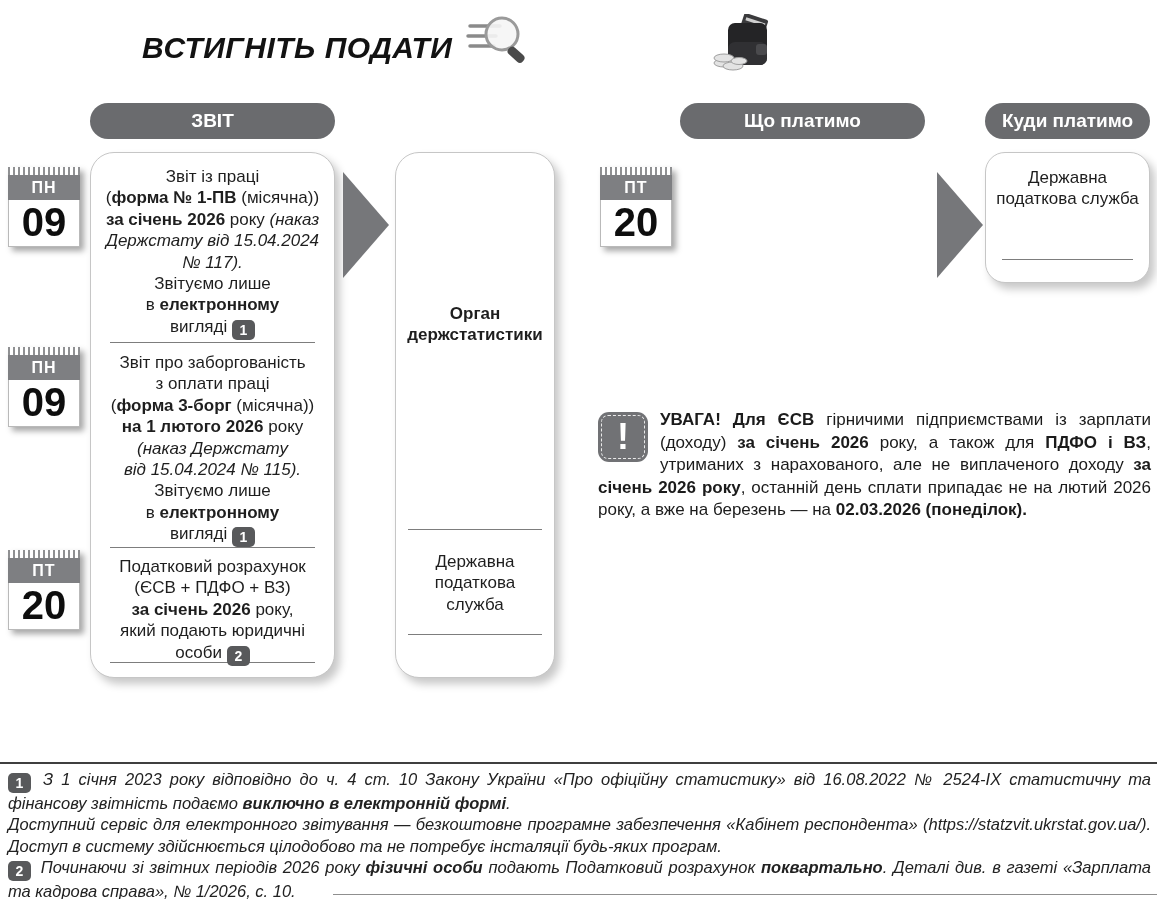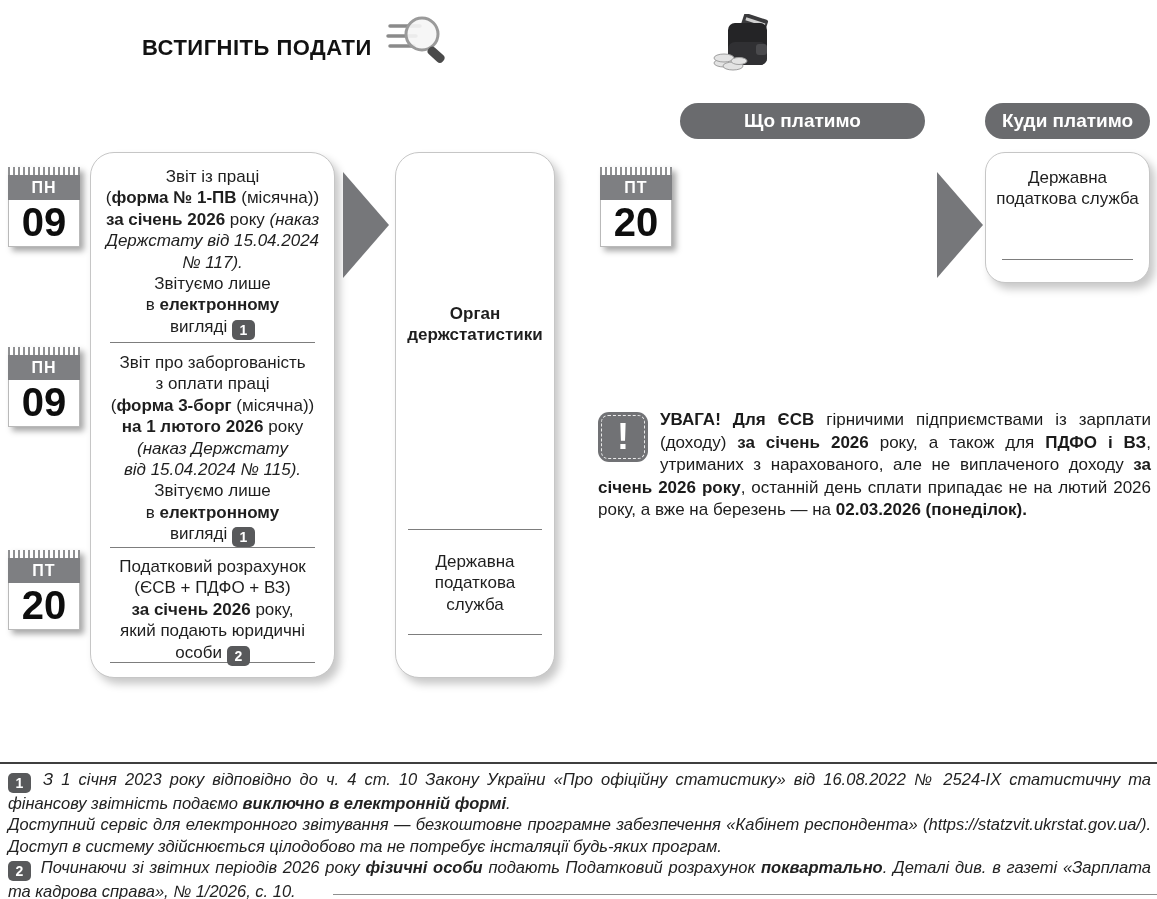--- a/index.html
+++ b/index.html
@@ -1,21 +1,21 @@
 <!DOCTYPE html>
 <html><head>
 <meta charset="utf-8">
 <style>
   html,body{margin:0;padding:0;background:#ffffff;}
   #page{position:relative;width:1157px;height:899px;background:#ffffff;overflow:hidden;
         font-family:"Liberation Sans",sans-serif;color:#1e1e1e;}
 
   
   .title-row{position:absolute;display:flex;align-items:center;gap:14px;}
-  .big-title{font-size:22px;font-weight:bold;letter-spacing:0.5px;color:#121212;white-space:nowrap;}
+  .big-title{font-size:30px;font-weight:bold;letter-spacing:0.5px;color:#121212;white-space:nowrap;font-style:italic;}
   .title-icon{flex:0 0 auto;margin-top:-10px;}
 
   
   .pill{position:absolute;height:36px;background:#6a6b6e;border-radius:18px;color:#fff;
         font-size:19px;font-weight:bold;display:flex;align-items:center;justify-content:center;}
 
   
   .cal{position:absolute;width:72px;box-shadow:4px 4px 6px rgba(0,0,0,0.35);}
   .cal-tear{height:8px;background:repeating-linear-gradient(90deg,#8f9092 0 2px,#ffffff 2px 5px);}
   .cal-day{height:25px;background:#7e7f82;color:#fff;font-size:16px;font-weight:bold;
@@ -85,20 +85,21 @@
         <g fill="#e3e3e3" stroke="#9f9f9f" stroke-width="1">
           <ellipse cx="12" cy="49" rx="10" ry="4"></ellipse>
           <ellipse cx="12" cy="44" rx="10" ry="4"></ellipse>
           <ellipse cx="21" cy="52" rx="10" ry="4"></ellipse>
           <ellipse cx="27" cy="47" rx="8" ry="3.5"></ellipse>
         </g>
       </svg>
     </span>
   </div>
 
+  <div class="pill" style="left:90px;top:103px;width:245px;">ЗВІТ</div>
   <div class="pill" style="left:680px;top:103px;width:245px;">Що платимо</div>
   <div class="pill" style="left:985px;top:103px;width:165px;">Куди платимо</div>
 
   <div class="cal" style="left:8px;top:167px;">
     <div class="cal-tear"></div>
     <div class="cal-day">ПН</div>
     <div class="cal-date">09</div>
   </div>
   <div class="cal" style="left:8px;top:347px;">
     <div class="cal-tear"></div>

